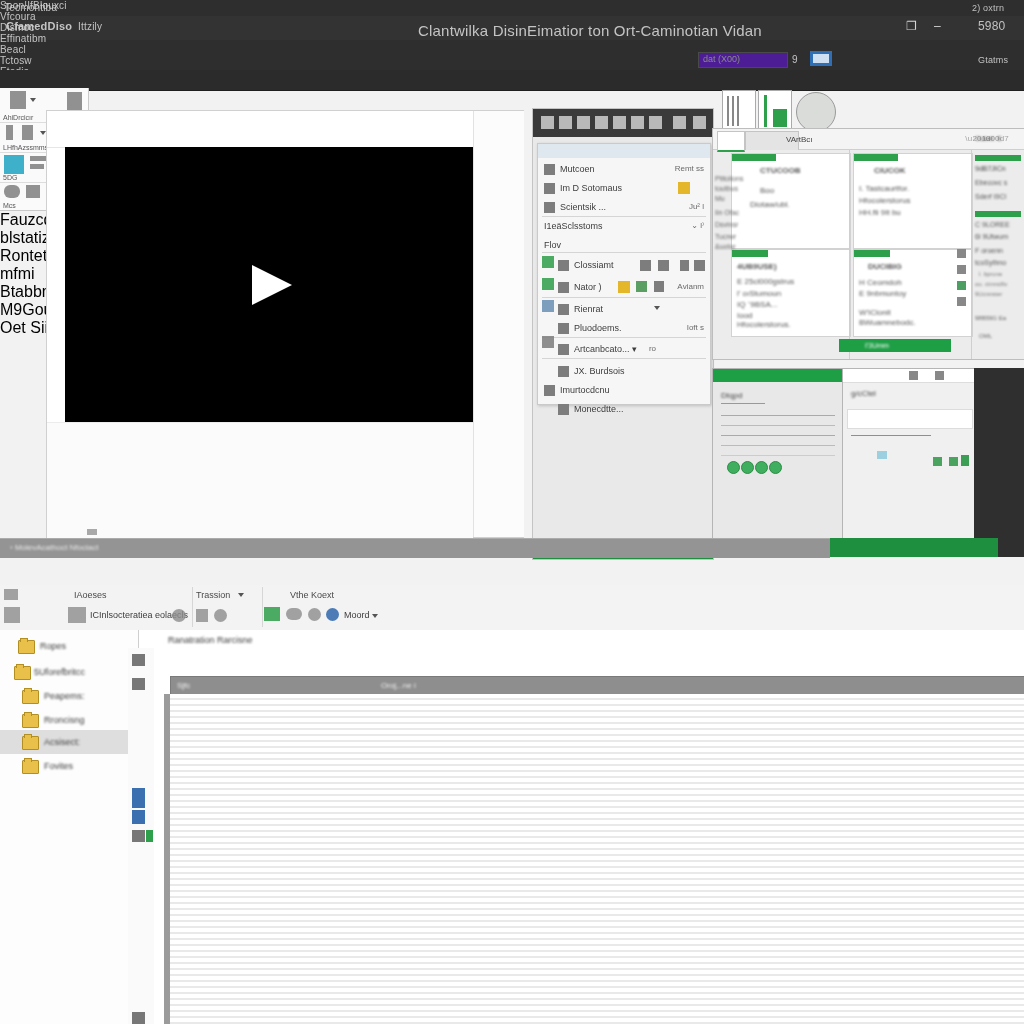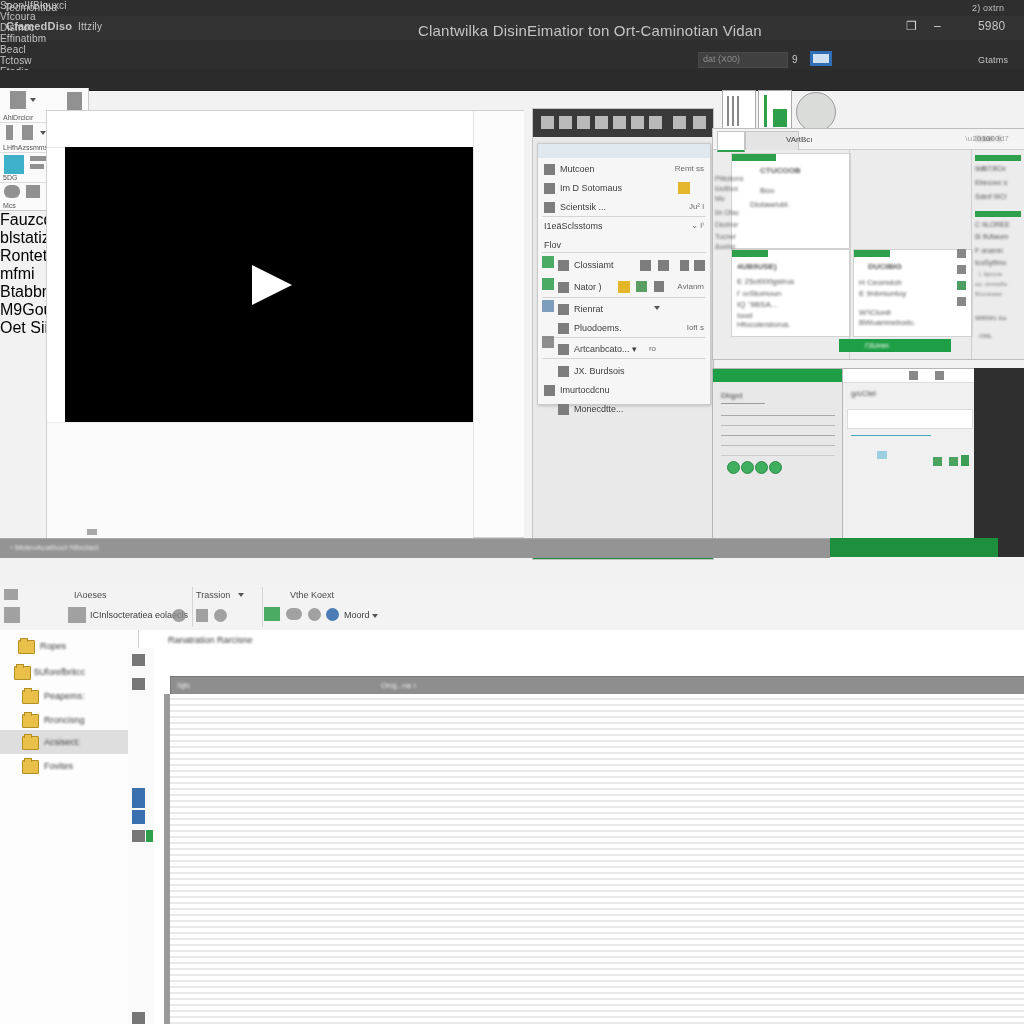--- a/index.html
+++ b/index.html
@@ -24,21 +24,21 @@
   .wc.a{left:906px;}
   .wc.b{left:934px;}
   .wc.c{left:978px;}
   .wc.tiny{top:3px;left:972px;font-size:9px;}
 
   .menubar{position:absolute;left:0;top:44px;width:1024px;height:26px;background:#2e2e2e;}
   .subbar{position:absolute;left:0;top:70px;width:1024px;height:20px;background:#2b2b2b;
           border-bottom:1px solid #1f1f1f;}
 
   .searchbox{position:absolute;left:698px;top:52px;width:88px;height:14px;
-             background:#404040;border:1px solid #4a4a4a;}
+             background:#4c1d95;border:1px solid #4a4a4a;}
   .searchbox span{position:absolute;left:4px;top:1px;font-size:9px;color:#8a8a8a;filter:blur(.7px);}
   .blue-chip{position:absolute;left:810px;top:51px;width:22px;height:15px;background:#2f6fb5;}
   .blue-chip i{position:absolute;left:3px;top:3px;width:16px;height:9px;background:#cfe0f2;display:block;}
 
   
   .ribbon{position:absolute;left:0;top:88px;width:62px;height:122px;background:#fafafa;
           border-right:1px solid #c8c8c8;border-bottom:1px solid #c8c8c8;}
   .rgrp{position:absolute;left:0;width:62px;border-bottom:1px solid #ddd;}
   .rglabel{position:absolute;bottom:1px;left:3px;font-size:7px;color:#555;filter:blur(.6px);white-space:nowrap;}
   .ricon{position:absolute;background:#6f6f6f;opacity:.75;filter:blur(.5px);}
@@ -357,20 +357,27 @@
       <div class="bt lite" style="position:absolute;right:16px;top:5px;font-size:8px">\u00d7</div>
     </div>
 
     <div class="card" style="left:18px;top:24px;width:118px;height:94px">
       <div class="gbar" style="width:44px"></div>
       <div class="ln" style="top:12px;left:28px;font-weight:bold">CTUCOOB</div>
       <div class="ln" style="top:32px;left:28px">Boo</div>
       <div class="ln" style="top:46px;left:18px">Diotaw/ubl.</div>
     </div>
 
+    <div class="card" style="left:140px;top:24px;width:118px;height:94px">
+      <div class="gbar" style="width:44px"></div>
+      <div class="ln" style="top:12px;left:20px;font-weight:bold">ClUCOK</div>
+      <div class="ln" style="top:30px">I. Tastcaurtfor.</div>
+      <div class="ln" style="top:42px">Hfocolerstorus</div>
+      <div class="ln" style="top:54px">HH.fli  9It bu</div>
+    </div>
 
     <div class="card" style="left:18px;top:120px;width:118px;height:86px">
       <div class="gbar" style="width:36px"></div>
       <div class="ln" style="top:12px;font-weight:bold">4UB9USE)</div>
       <div class="ln" style="top:27px">E 25cl000gstrus</div>
       <div class="ln" style="top:39px">l' oıStumoun</div>
       <div class="ln" style="top:50px">IQ ˉ9BSA...</div>
       <div class="ln" style="top:61px">Iood</div>
       <div class="ln" style="top:70px">Hfocolerstorus.</div>
     </div>

